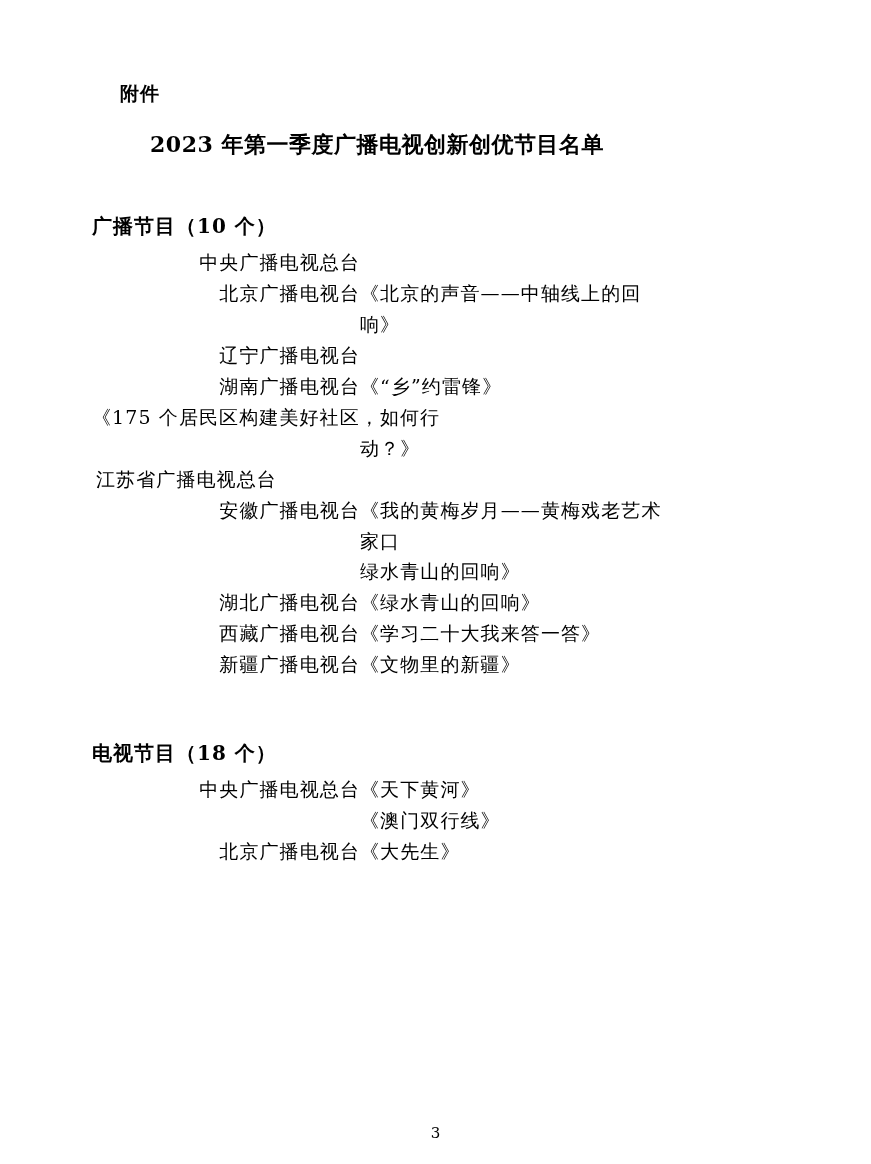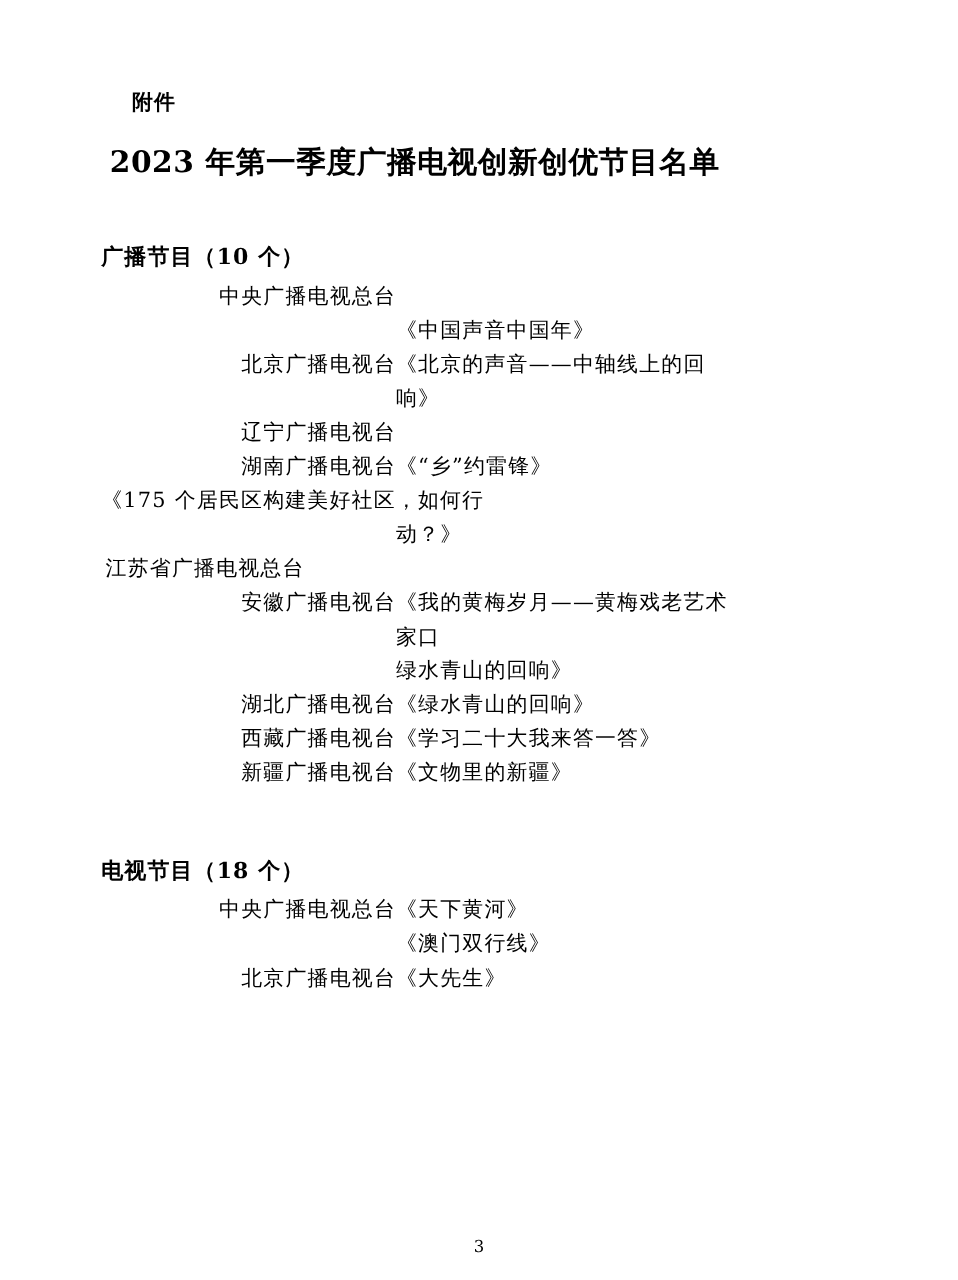--- a/index.html
+++ b/index.html
@@ -24,21 +24,21 @@
   }
   .attachment-label {
     font-size: 19px;
     font-weight: bold;
     letter-spacing: 1px;
     margin: 0 0 0 28px;
     line-height: 1.4;
   }
   .doc-title {
     text-align: center;
-    font-size: 27px;
+    font-size: 22px;
     font-weight: bold;
     letter-spacing: 0.5px;
     margin: 22px 0 12px 0;
     line-height: 1.4;
     font-family: "DejaVu Serif", "Liberation Serif", serif;
   }
   .section-heading {
     font-size: 20px;
     font-weight: bold;
     letter-spacing: 1px;
@@ -95,24 +95,20 @@
 
   <div class="doc-title">2023 年第一季度广播电视创新创优节目名单</div>
 
   <div class="section-heading">广播节目（10 个）</div>
 
   <div class="rows">
     <div class="row indent-org">
       <div class="col-org">中央广播电视总台</div>
     </div>
     <div class="row indent-org">
-      <div class="col-org"></div>
-      <div class="col-prog">《中国声音中国年》</div>
-    </div>
-    <div class="row indent-org">
       <div class="col-org">北京广播电视台</div>
       <div class="col-prog">《北京的声音——中轴线上的回响》</div>
     </div>
     <div class="row indent-org">
       <div class="col-org">辽宁广播电视台</div>
       <div class="col-prog"></div>
     </div>
     <div class="row indent-org">
       <div class="col-org">湖南广播电视台</div>
       <div class="col-prog">《“乡”约雷锋》</div>

